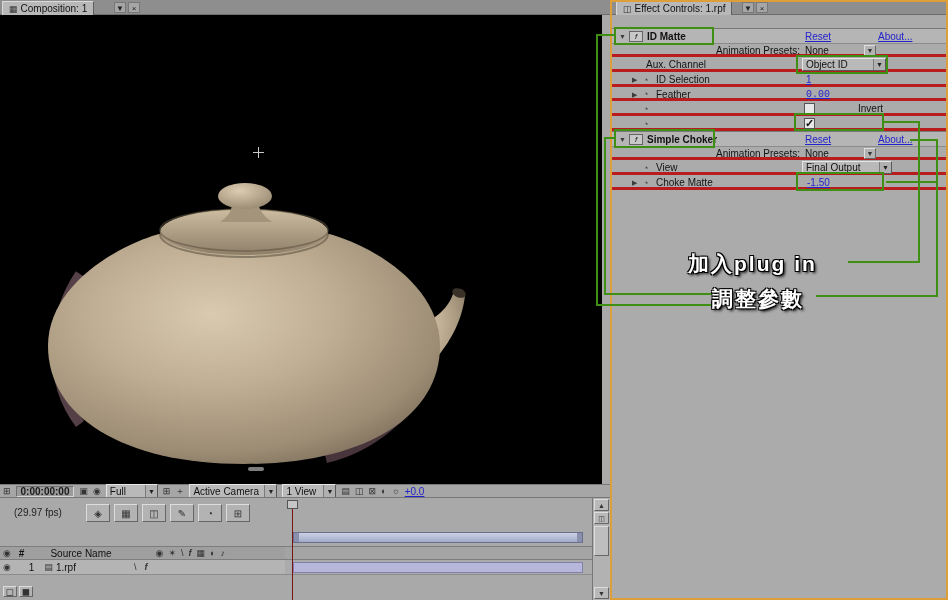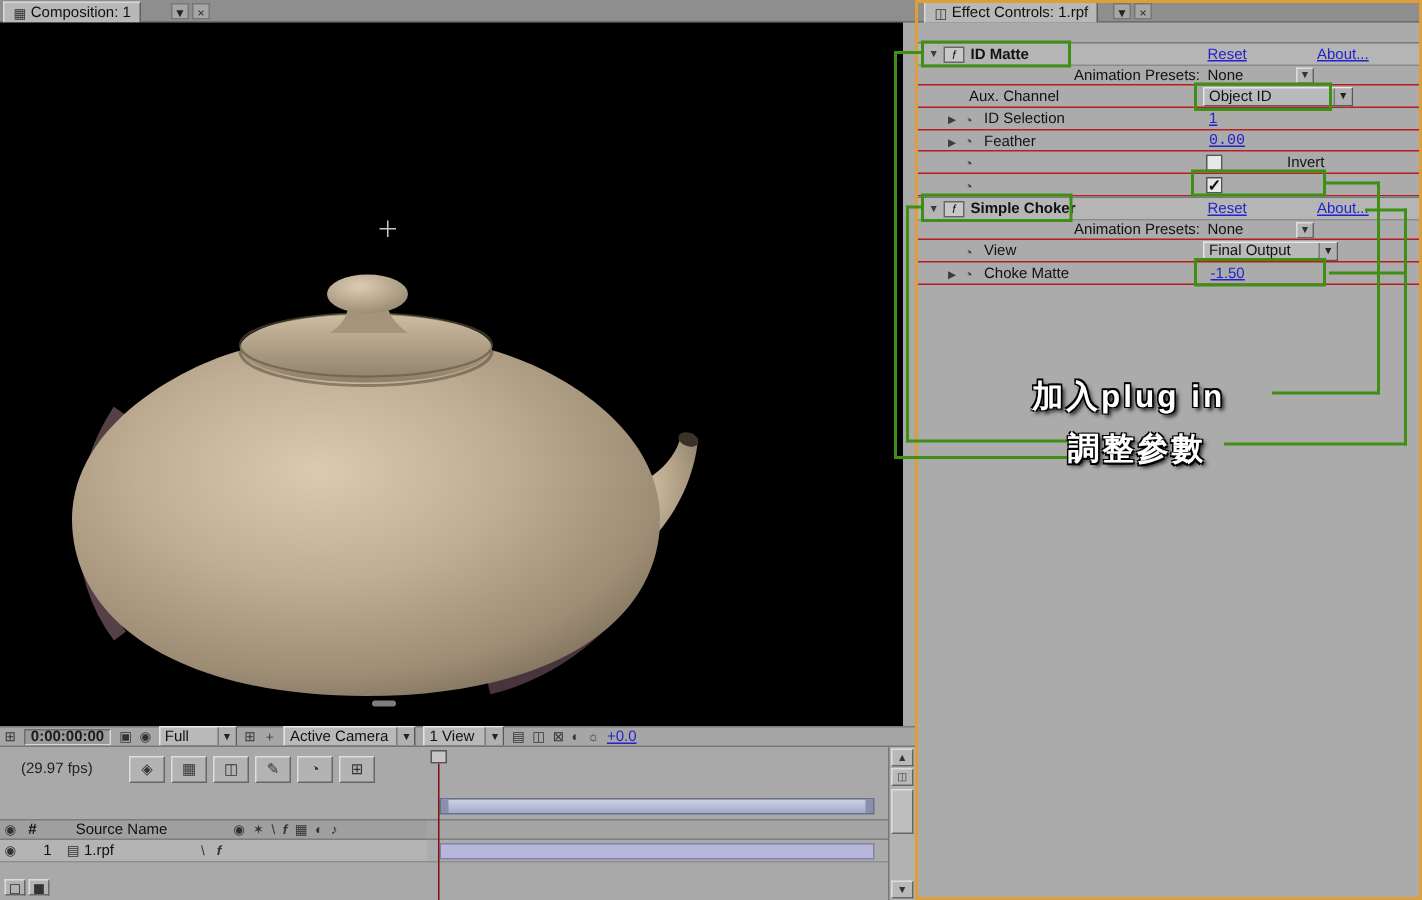--- a/index.html
+++ b/index.html
@@ -28,21 +28,21 @@
   .lnk { color:var(--link-blue,#2323cc); text-decoration:underline; cursor:pointer; }
   .ibtn { display:inline-flex; align-items:center; justify-content:center; background:#b3b3b3;
           border:1px solid; border-color:#ddd #666 #666 #ddd; color:#333; }
   .checkbox { position:absolute; width:11px; height:11px; background:#e8e8e8; border:1px solid #555; }
   .checkbox.checked::after { content:"✓"; position:absolute; left:0; top:-2px; font-size:11px; font-weight:bold; color:#111; }
   .tri { color:#3c3c3c; font-size:7px; }
   .stopwatch { color:#444; font-size:9px; }
 
   
   .fx-panel { position:absolute; left:612px; top:0; width:336px; height:600px; background:#ababab; }
-  .fxrow { position:absolute; left:0; width:336px; border-bottom:1px solid #b91c1c; }
+  .fxrow { position:absolute; left:0; width:336px; border-bottom:3px solid #b91c1c; }
   .fxhdr { background:#b5b5b5; border-top:1px solid #787878; border-bottom:1px solid #8b8b8b; }
 
   
   .hl { position:absolute; border:2px solid var(--highlight-green,#3f8f15); z-index:60; }
   .gline { position:absolute; background:var(--highlight-green,#3f8f15); z-index:59; }
   .anno-text { position:absolute; z-index:61; color:#fff; font-weight:bold; font-size:21px;
                letter-spacing:2px; white-space:nowrap;
                text-shadow:1px 1px 0 #000,-1px -1px 0 #000,1px -1px 0 #000,-1px 1px 0 #000,2px 2px 3px #000; }
 
   
@@ -231,21 +231,21 @@
       <span class="lnk abs" style="left:193px;top:2px;">Reset</span>
       <span class="lnk abs" style="left:266px;top:2px;">About...</span>
     </div>
     <div class="fxrow" style="top:44px;height:13px;">
       <span class="abs" style="left:60px;top:1px;width:128px;text-align:right;">Animation Presets:</span>
       <span class="abs" style="left:193px;top:1px;">None</span>
       <span class="ibtn abs" style="left:252px;top:1px;width:12px;height:11px;font-size:7px;">▼</span>
     </div>
     <div class="fxrow" style="top:57px;height:15px;">
       <span class="abs" style="left:34px;top:2px;">Aux. Channel</span>
-      <span class="dd abs" style="left:190px;top:1px;width:100px;height:13px;">
+      <span class="dd abs" style="left:190px;top:1px;width:84px;height:13px;">
         <span class="txt">Object ID</span>
         <span class="arw">▼</span>
       </span>
     </div>
     <div class="fxrow" style="top:72px;height:15px;">
       <span class="tri abs" style="left:20px;top:4px;">▶</span>
       <span class="stopwatch abs" style="left:31px;top:3px;">◔</span>
       <span class="abs" style="left:44px;top:2px;">ID Selection</span>
       <span class="lnk abs" style="left:194px;top:2px;">1</span>
     </div>

